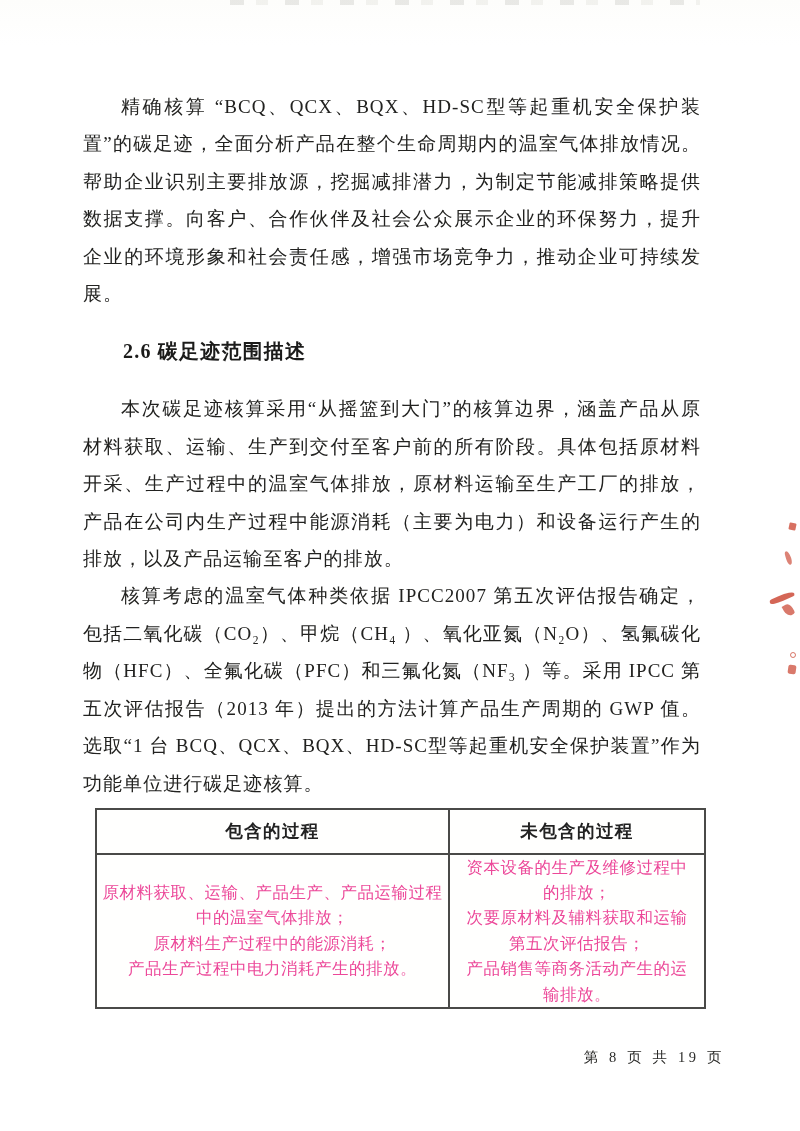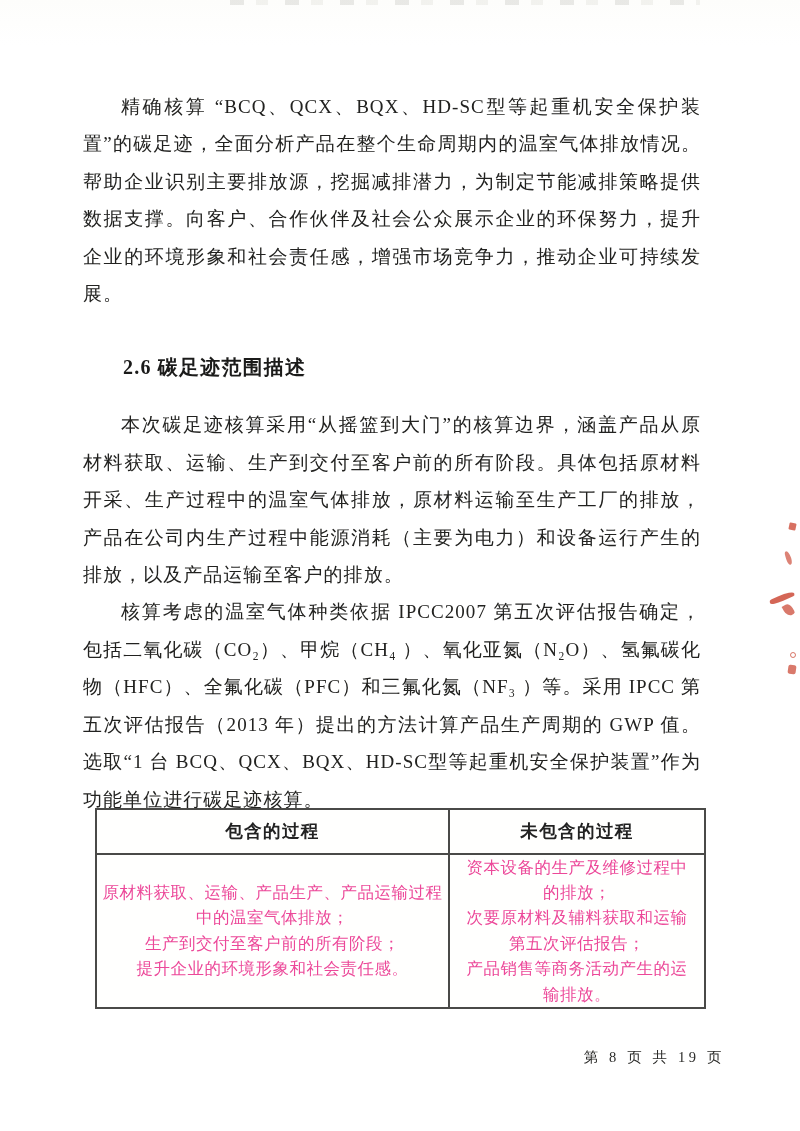--- a/index.html
+++ b/index.html
@@ -34,21 +34,21 @@
   .para {
     font-size: 19px;
     line-height: 37.4px;
     letter-spacing: 0.055em;
     text-align: justify;
     text-justify: inter-ideograph;
     text-indent: 2em;
     color: #222220;
   }
   .section-heading {
-    margin-top: 40px;
+    margin-top: 24px;
     margin-left: 2em;
     font-size: 20px;
     font-weight: bold;
     letter-spacing: 0.06em;
     line-height: 30px;
     color: #1b1b1a;
   }
   .section-heading + .para { margin-top: 24px; }
   
   .scope-table {
@@ -124,22 +124,22 @@
         <span class="t-head-label">包含的过程</span>
       </div>
       <div class="t-cell right">
         <span class="t-head-label">未包含的过程</span>
       </div>
     </div>
     <div class="t-row body">
       <div class="t-cell left">
         <div class="cell-line">原材料获取、运输、产品生产、产品运输过程</div>
         <div class="cell-line">中的温室气体排放；</div>
-        <div class="cell-line">生产到交付至客户前的所有阶段；</div>
-        <div class="cell-line">提升企业的环境形象和社会责任感。</div>
+        <div class="cell-line">原材料生产过程中的能源消耗；</div>
+        <div class="cell-line">产品生产过程中电力消耗产生的排放。</div>
       </div>
       <div class="t-cell right">
         <div class="cell-line">资本设备的生产及维修过程中</div>
         <div class="cell-line">的排放；</div>
         <div class="cell-line">次要原材料及辅料获取和运输</div>
         <div class="cell-line">第五次评估报告；</div>
         <div class="cell-line">产品销售等商务活动产生的运</div>
         <div class="cell-line">输排放。</div>
       </div>
     </div>

